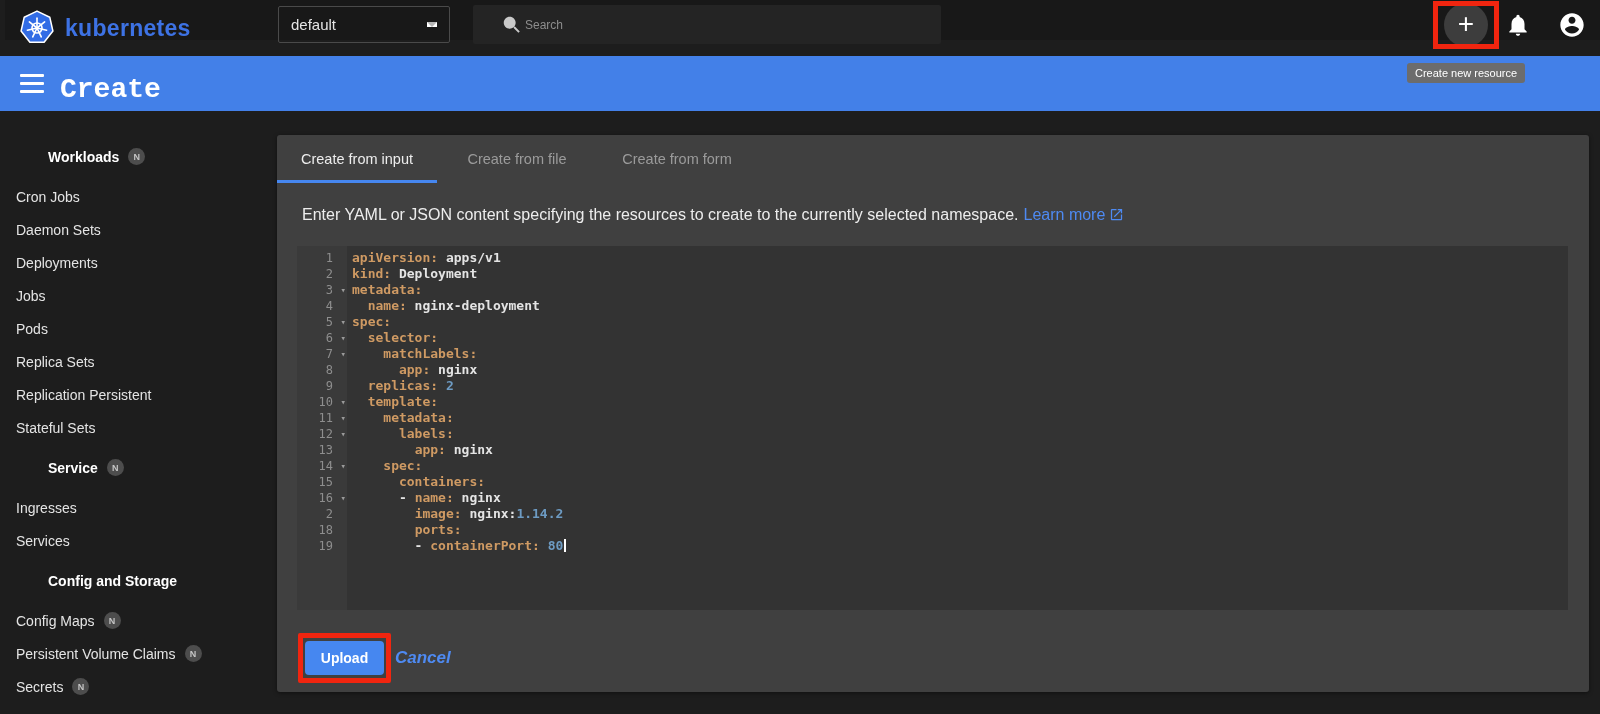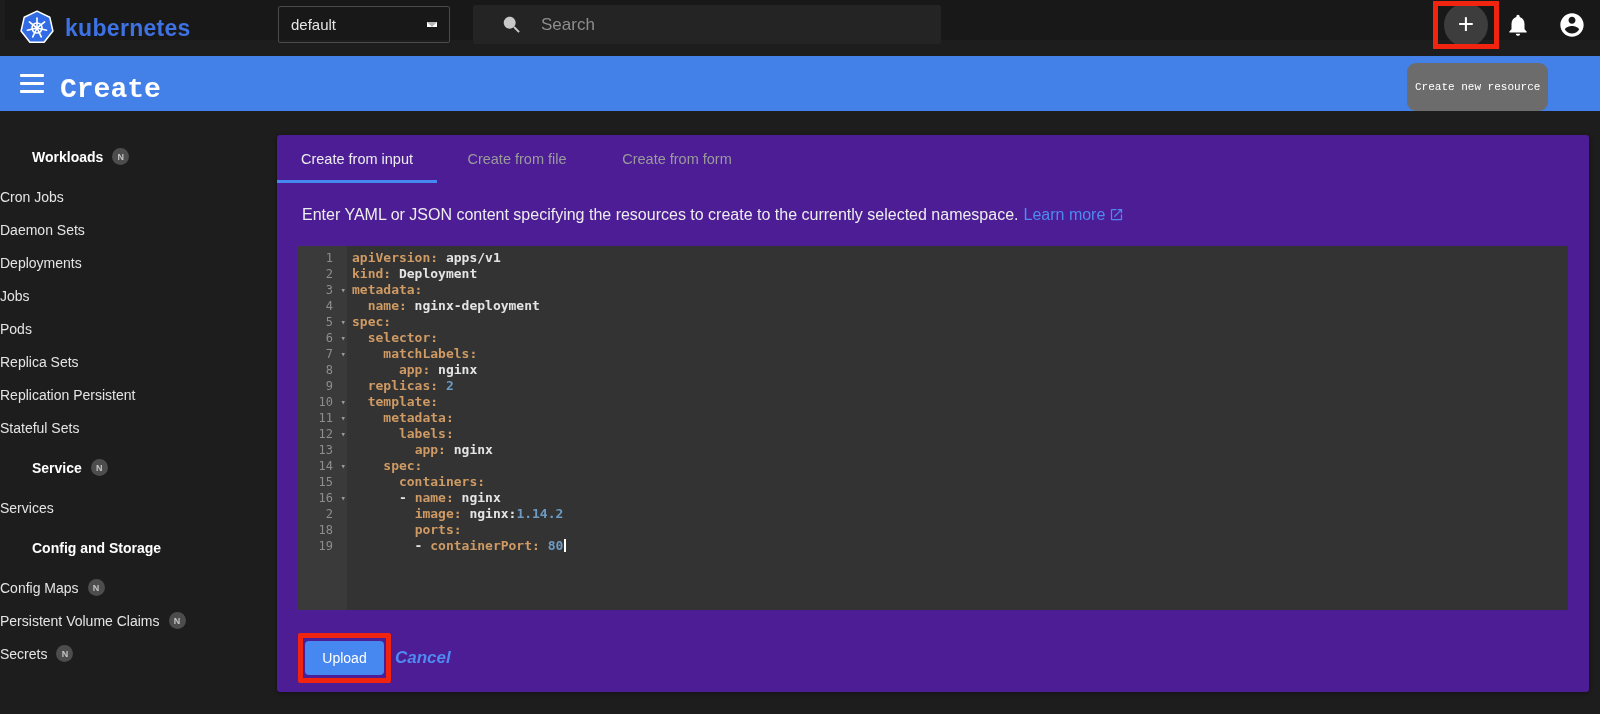--- a/index.html
+++ b/index.html
@@ -12,49 +12,49 @@
   .brand{position:absolute;left:60px;top:0;line-height:56px;font-size:23px;font-weight:bold;
          color:var(--brand-blue,#3d72e4);letter-spacing:.3px;}
   .ns-select{position:absolute;left:273px;top:6px;width:172px;height:37px;box-sizing:border-box;
              border:1px solid #4a4a4a;border-radius:2px;display:flex;align-items:center;
              padding:8px 12px;color:#e6e6e6;font-size:15px;cursor:pointer;}
   .ns-select .caret{margin-left:auto;width:0;height:0;border-left:5px solid transparent;
              border-right:5px solid transparent;border-top:5px solid #b5b5b5;}
   .searchbar{position:absolute;left:468px;top:5px;width:468px;height:39px;background:#242424;
              border-radius:2px;display:flex;align-items:center;}
   .searchbar svg{margin-left:28px;flex:none;}
-  .searchbar input{margin-left:16px;flex:1;background:transparent;border:none;outline:none;
-             color:#f9a8d4;font-size:17px;font-family:inherit;}
+  .searchbar input{flex:1;background:transparent;border:none;outline:none;
+             color:#f9a8d4;font-size:12px;font-family:inherit;}
   .searchbar input::placeholder{color:#8d8d8d;opacity:1;}
   .plus-btn{position:absolute;left:1439px;top:3px;width:44px;height:44px;border-radius:50%;
             background:#3d3d3d;color:#fff;display:flex;align-items:center;justify-content:center;cursor:pointer;}
   .plus-btn span{font-size:28px;font-weight:400;line-height:1;margin-top:-2px;}
   .anno-plus{position:absolute;left:1428px;top:1px;width:66px;height:48px;box-sizing:border-box;
              border:5px solid var(--annotation-red,#f1250f);z-index:6;pointer-events:none;}
   .icon-btn{position:absolute;top:12px;width:26px;height:26px;cursor:pointer;}
   .bell{left:1500px;} .avatar{left:1553px;top:11px;width:28px;height:28px;}
 
   
   .bluebar{position:absolute;left:0;top:56px;width:1600px;height:55px;
            background:var(--header-blue,#4380e8);z-index:2;}
   .hamburger{position:absolute;left:20px;top:18px;width:24px;height:19px;cursor:pointer;}
   .hamburger i{display:block;height:2.5px;background:#fff;border-radius:1px;margin-bottom:5.5px;}
   .page-title{position:absolute;left:60px;top:6px;line-height:55px;color:#fff;font-size:28px;font-weight:bold;font-family:Liberation Mono, monospace;}
-  .tooltip{position:absolute;left:1407px;top:63px;height:20px;line-height:20px;padding:14px 8px;
-           background:var(--tooltip-bg,#6c6c6c);color:#fff;font-size:11px;border-radius:9px;z-index:7;white-space:nowrap;font-family:Liberation Mono, monospace;}
-
-  
-  .sidebar{position:absolute;left:0;top:111px;width:277px;height:603px;box-sizing:border-box;padding-top:22px;}
+  .tooltip{position:absolute;left:1407px;top:63px;height:20px;line-height:20px;padding:0 8px;
+           background:var(--tooltip-bg,#6c6c6c);color:#fff;font-size:11px;border-radius:3px;z-index:7;white-space:nowrap;}
+
+  
+  .sidebar{position:absolute;left:16px;top:111px;width:277px;height:603px;box-sizing:border-box;padding-top:22px;}
   .side-row{height:33px;display:flex;align-items:center;color:#e4e4e4;font-size:14px;cursor:pointer;}
   .side-row.section{padding-left:32px;margin:7px 0;font-weight:bold;color:#fff;}
   .badge{margin-left:9px;width:17px;height:17px;border-radius:50%;background:#4d4d4d;color:#c6c6c6;
          font-size:9px;font-weight:bold;display:flex;align-items:center;justify-content:center;flex:none;}
 
   
-  .card{position:absolute;left:277px;top:135px;width:1312px;height:557px;background:#4c1d95;
+  .card{position:absolute;left:277px;top:135px;width:1312px;height:557px;background:#404040;
         border-radius:3px;box-shadow:0 1px 4px rgba(0,0,0,.45);}
   .tabs{display:flex;height:48px;}
   .tab{width:160px;text-align:center;line-height:48px;font-size:14.5px;font-weight:500;
        color:#9b9b9b;position:relative;cursor:pointer;}
   .tab.active{color:#ededed;}
   .tab.active::after{content:"";position:absolute;left:0;right:0;bottom:0;height:3px;
        background:var(--accent,#4687f0);}
   .desc{position:absolute;left:25px;top:61px;font-size:16px;color:#ededed;margin-top:10px;}
   .desc a{color:var(--link-blue,#4e8af2);text-decoration:none;margin-left:5px;cursor:pointer;}
   .desc svg{vertical-align:-2px;margin-left:4px;}
@@ -71,21 +71,21 @@
   .cl .k{color:var(--yaml-key,#cf9a63);}
   .cl .n{color:var(--yaml-number,#6d9bc3);}
   .cl .v{color:#e4e4e4;}
   .caret{display:inline-block;width:2px;height:13px;background:#fff;vertical-align:-2px;margin-left:1px;}
 
   
   .anno-upload{position:absolute;left:21px;top:498px;width:93px;height:50px;box-sizing:border-box;
                border:5px solid var(--annotation-red,#f1250f);border-radius:2px;
                display:flex;align-items:center;justify-content:center;}
   .upload-btn{width:79px;height:34px;background:var(--accent,#4687f0);color:#fff;font-size:14px;
-              font-weight:normal;border:none;border-radius:4px;cursor:pointer;font-family:inherit;}
+              font-weight:bold;border:none;border-radius:4px;cursor:pointer;font-family:inherit;}
   .cancel-link{position:absolute;left:118px;top:506px;height:34px;line-height:34px;font-size:17px;
                font-weight:bold;color:var(--link-blue,#4e8af2);cursor:pointer;font-style:italic;}
 </style>
 </head>
 <body>
 
 <div class="screen">
 
   <div class="topbar">
     <svg class="k8s-logo" viewBox="0 0 32 33">
@@ -164,20 +164,23 @@
       </div>
       <div class="side-row">
         <span>Replication Persistent</span>
       </div>
       <div class="side-row">
         <span>Stateful Sets</span>
       </div>
       <div class="side-row section">
         <span>Service</span>
         <span class="badge">N</span>
+      </div>
+      <div class="side-row">
+        <span>Ingresses</span>
       </div>
       <div class="side-row">
         <span>Services</span>
       </div>
       <div class="side-row section">
         <span>Config and Storage</span>
       </div>
       <div class="side-row">
         <span>Config Maps</span>
         <span class="badge">N</span>

